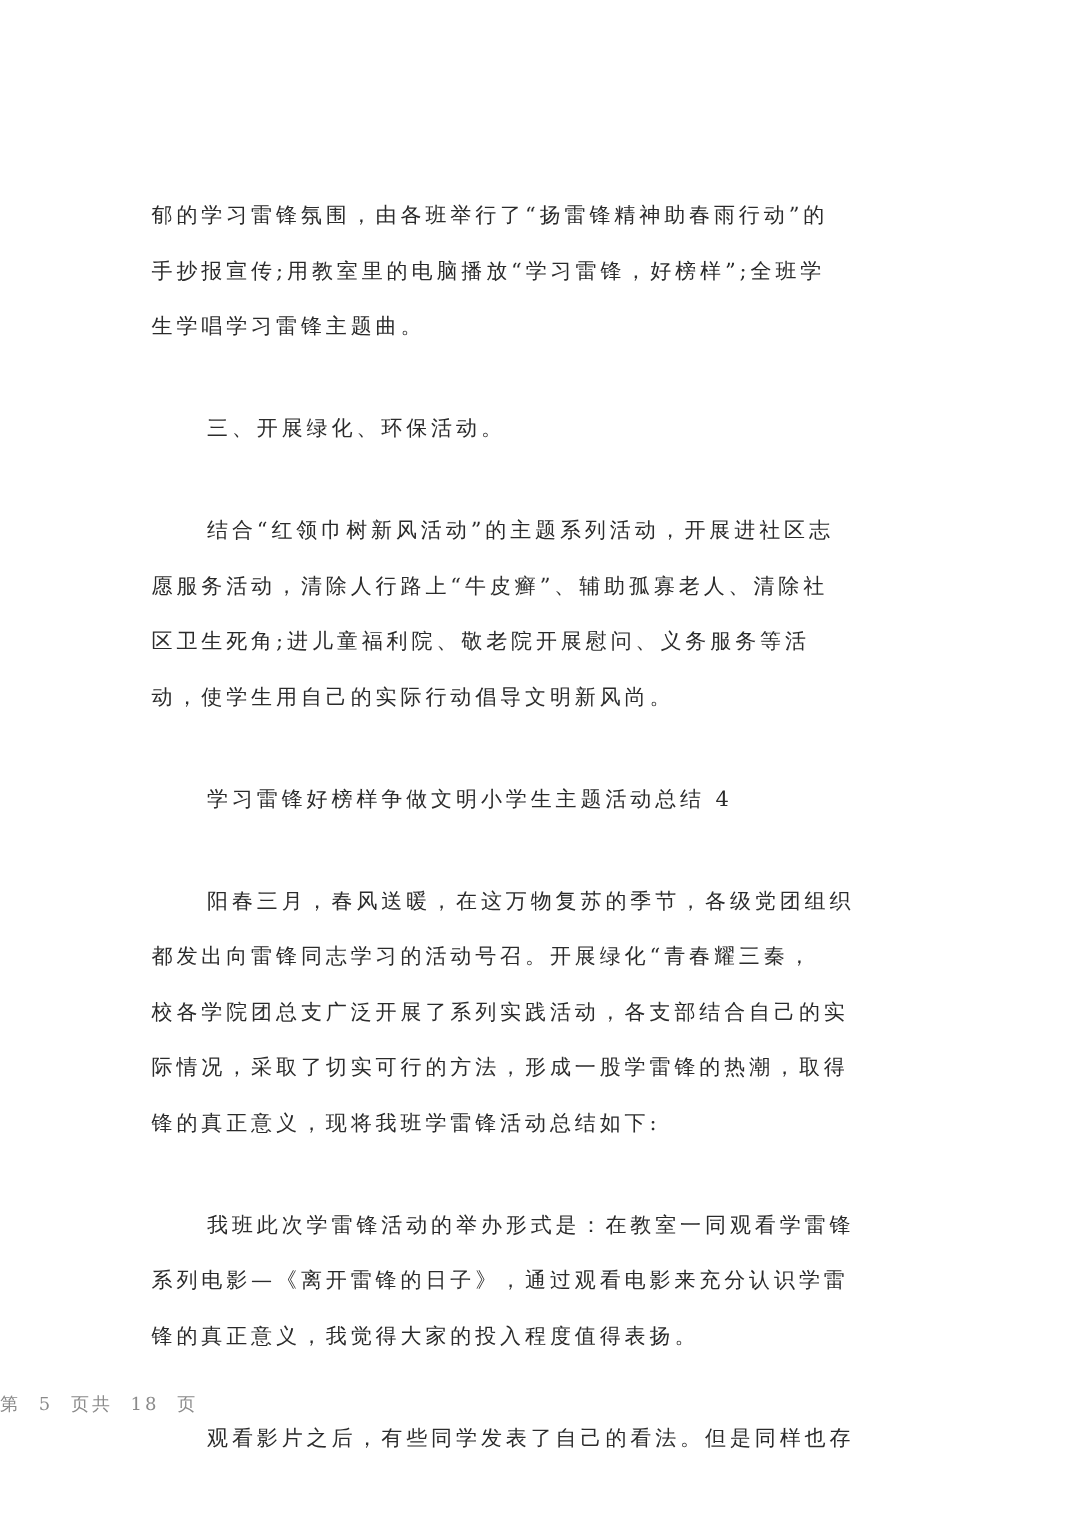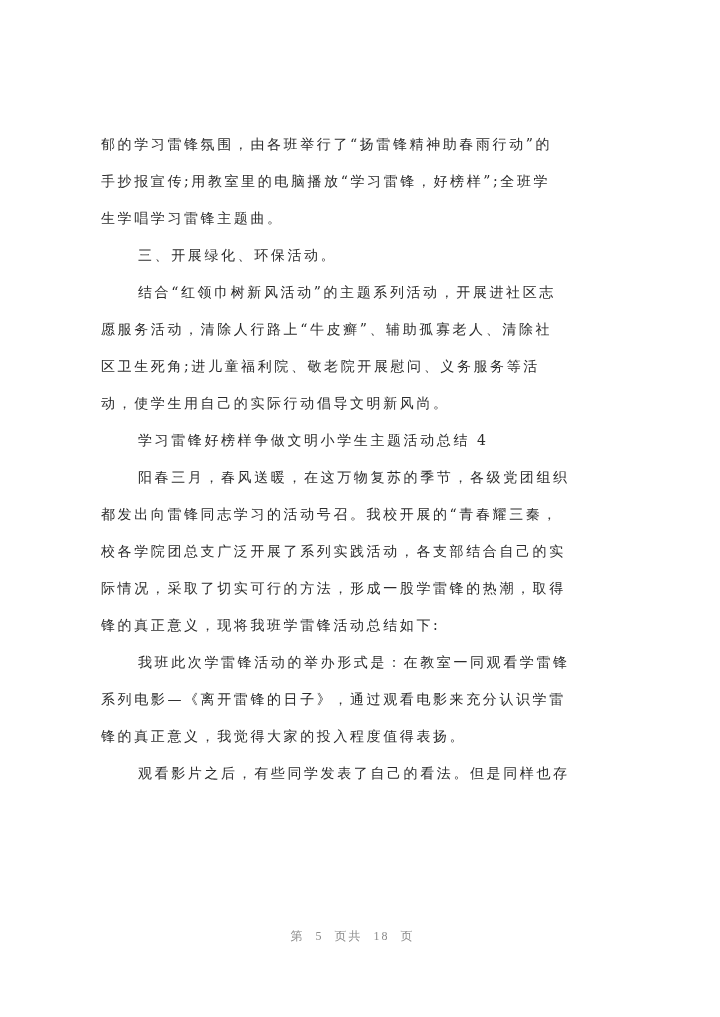--- a/index.html
+++ b/index.html
@@ -31,50 +31,50 @@
     .line {
       height: 37px;
       line-height: 37px;
       font-size: 14px;
       letter-spacing: 2.6px;
       white-space: nowrap;
       overflow: visible;
     }
     .line.indent {
       padding-left: 37px;
+      margin-top: 31px;
     }
     .footer {
       position: absolute;
       left: 0;
       width: 705px;
       top: 928px;
-      text-align: center;
+      text-align: left;
       font-size: 12px;
       color: #8a8a8a;
       word-spacing: 6px;
       letter-spacing: 2px;
-      font-family: Liberation Serif, serif;
     }
   </style>
 </head>
 <body>
 
 <div class="page">
   <div class="content">
     <div class="line">郁的学习雷锋氛围，由各班举行了“扬雷锋精神助春雨行动”的</div>
     <div class="line">手抄报宣传;用教室里的电脑播放“学习雷锋，好榜样”;全班学</div>
     <div class="line">生学唱学习雷锋主题曲。</div>
     <div class="line indent">三、开展绿化、环保活动。</div>
     <div class="line indent">结合“红领巾树新风活动”的主题系列活动，开展进社区志</div>
     <div class="line">愿服务活动，清除人行路上“牛皮癣”、辅助孤寡老人、清除社</div>
     <div class="line">区卫生死角;进儿童福利院、敬老院开展慰问、义务服务等活</div>
     <div class="line">动，使学生用自己的实际行动倡导文明新风尚。</div>
     <div class="line indent">学习雷锋好榜样争做文明小学生主题活动总结 4</div>
     <div class="line indent">阳春三月，春风送暖，在这万物复苏的季节，各级党团组织</div>
-    <div class="line">都发出向雷锋同志学习的活动号召。我校开展的“青春耀三秦，</div>
+    <div class="line">都发出向雷锋同志学习的活动号召。开展绿化“青春耀三秦，</div>
     <div class="line">校各学院团总支广泛开展了系列实践活动，各支部结合自己的实</div>
     <div class="line">际情况，采取了切实可行的方法，形成一股学雷锋的热潮，取得</div>
     <div class="line">锋的真正意义，现将我班学雷锋活动总结如下:</div>
     <div class="line indent">我班此次学雷锋活动的举办形式是：在教室一同观看学雷锋</div>
     <div class="line">系列电影—《离开雷锋的日子》，通过观看电影来充分认识学雷</div>
     <div class="line">锋的真正意义，我觉得大家的投入程度值得表扬。</div>
     <div class="line indent">观看影片之后，有些同学发表了自己的看法。但是同样也存</div>
   </div>
 
   <div class="footer">第 5 页共 18 页</div>

